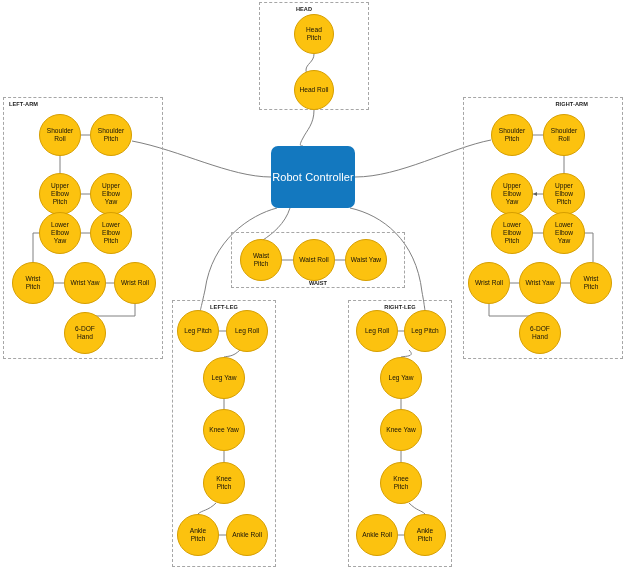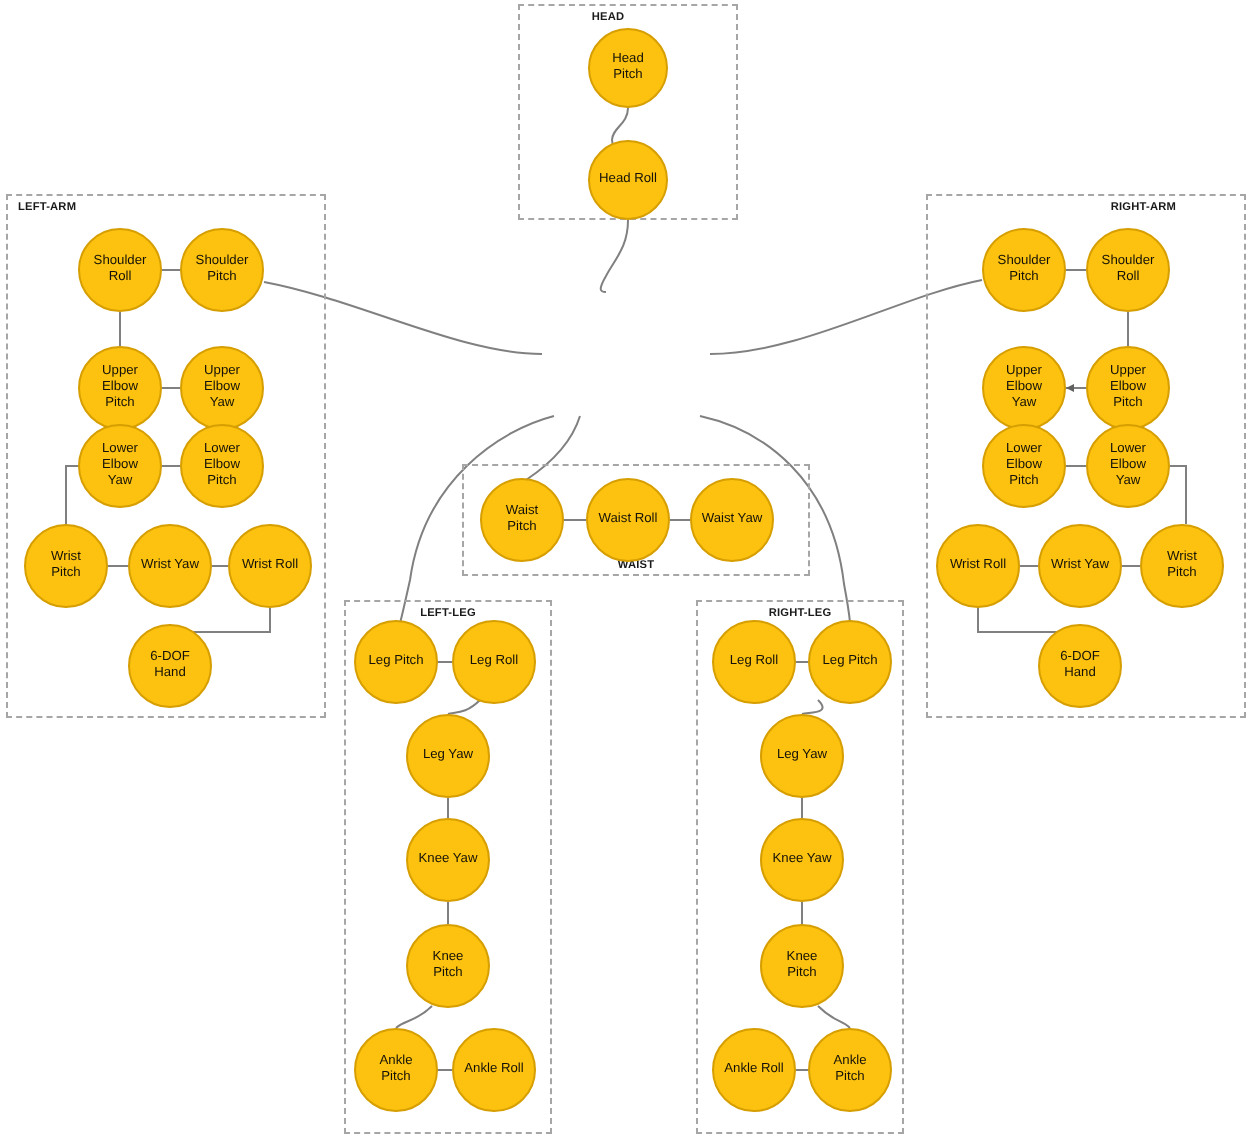--- a/index.html
+++ b/index.html
@@ -201,14 +201,17 @@
       <div class="node" style="left: 404px; top: 310px; width: 42px; height: 42px; background: rgb(252, 194, 15); border-color: rgb(214, 158, 0); color: rgb(21, 17, 10);"><span>Leg Pitch</span></div>
       <div class="node" style="left: 380px; top: 357px; width: 42px; height: 42px; background: rgb(252, 194, 15); border-color: rgb(214, 158, 0); color: rgb(21, 17, 10);"><span>Leg Yaw</span></div>
       <div class="node" style="left: 380px; top: 409px; width: 42px; height: 42px; background: rgb(252, 194, 15); border-color: rgb(214, 158, 0); color: rgb(21, 17, 10);"><span>Knee Yaw</span></div>
       <div class="node" style="left: 380px; top: 462px; width: 42px; height: 42px; background: rgb(252, 194, 15); border-color: rgb(214, 158, 0); color: rgb(21, 17, 10);"><span>Knee
 Pitch</span></div>
       <div class="node" style="left: 356px; top: 514px; width: 42px; height: 42px; background: rgb(252, 194, 15); border-color: rgb(214, 158, 0); color: rgb(21, 17, 10);"><span>Ankle Roll</span></div>
       <div class="node" style="left: 404px; top: 514px; width: 42px; height: 42px; background: rgb(252, 194, 15); border-color: rgb(214, 158, 0); color: rgb(21, 17, 10);"><span>Ankle
 Pitch</span></div>
     </div>
 
+  <div class="controller" id="controller-box" style="left: 271px; top: 146px; width: 84px; height: 62px; background: rgb(19, 120, 191); color: rgb(255, 255, 255);">
+    <span>Robot Controller</span>
+  </div>
 
 </div>
 
 </body></html>

